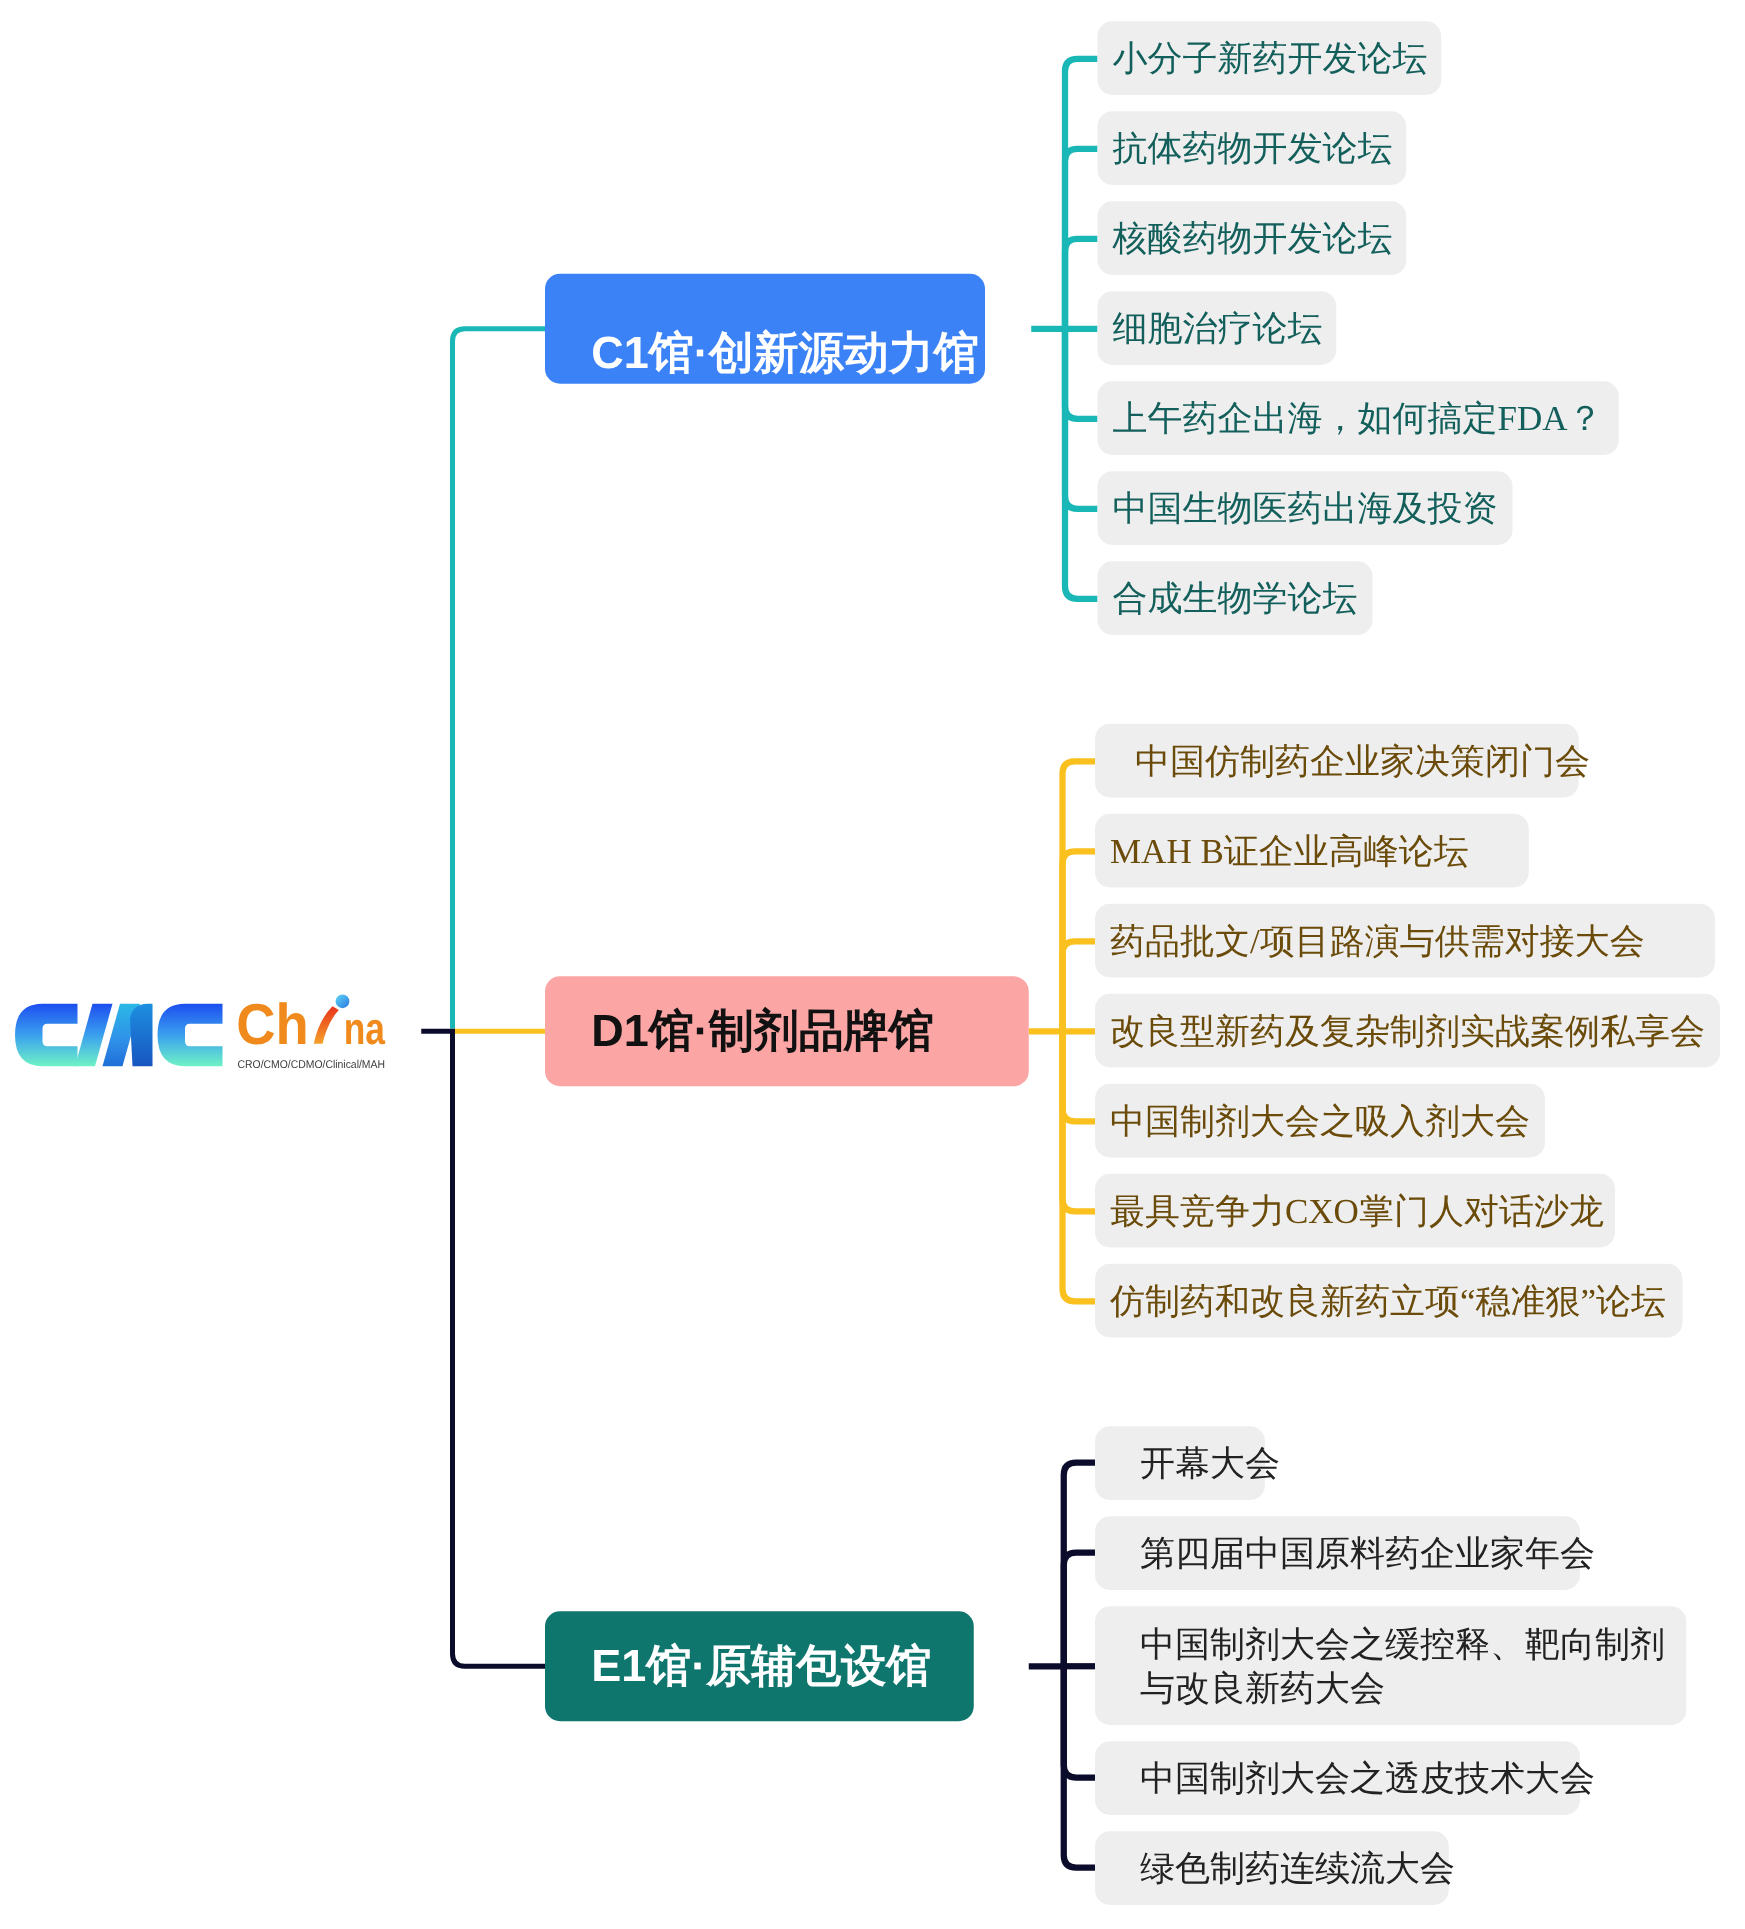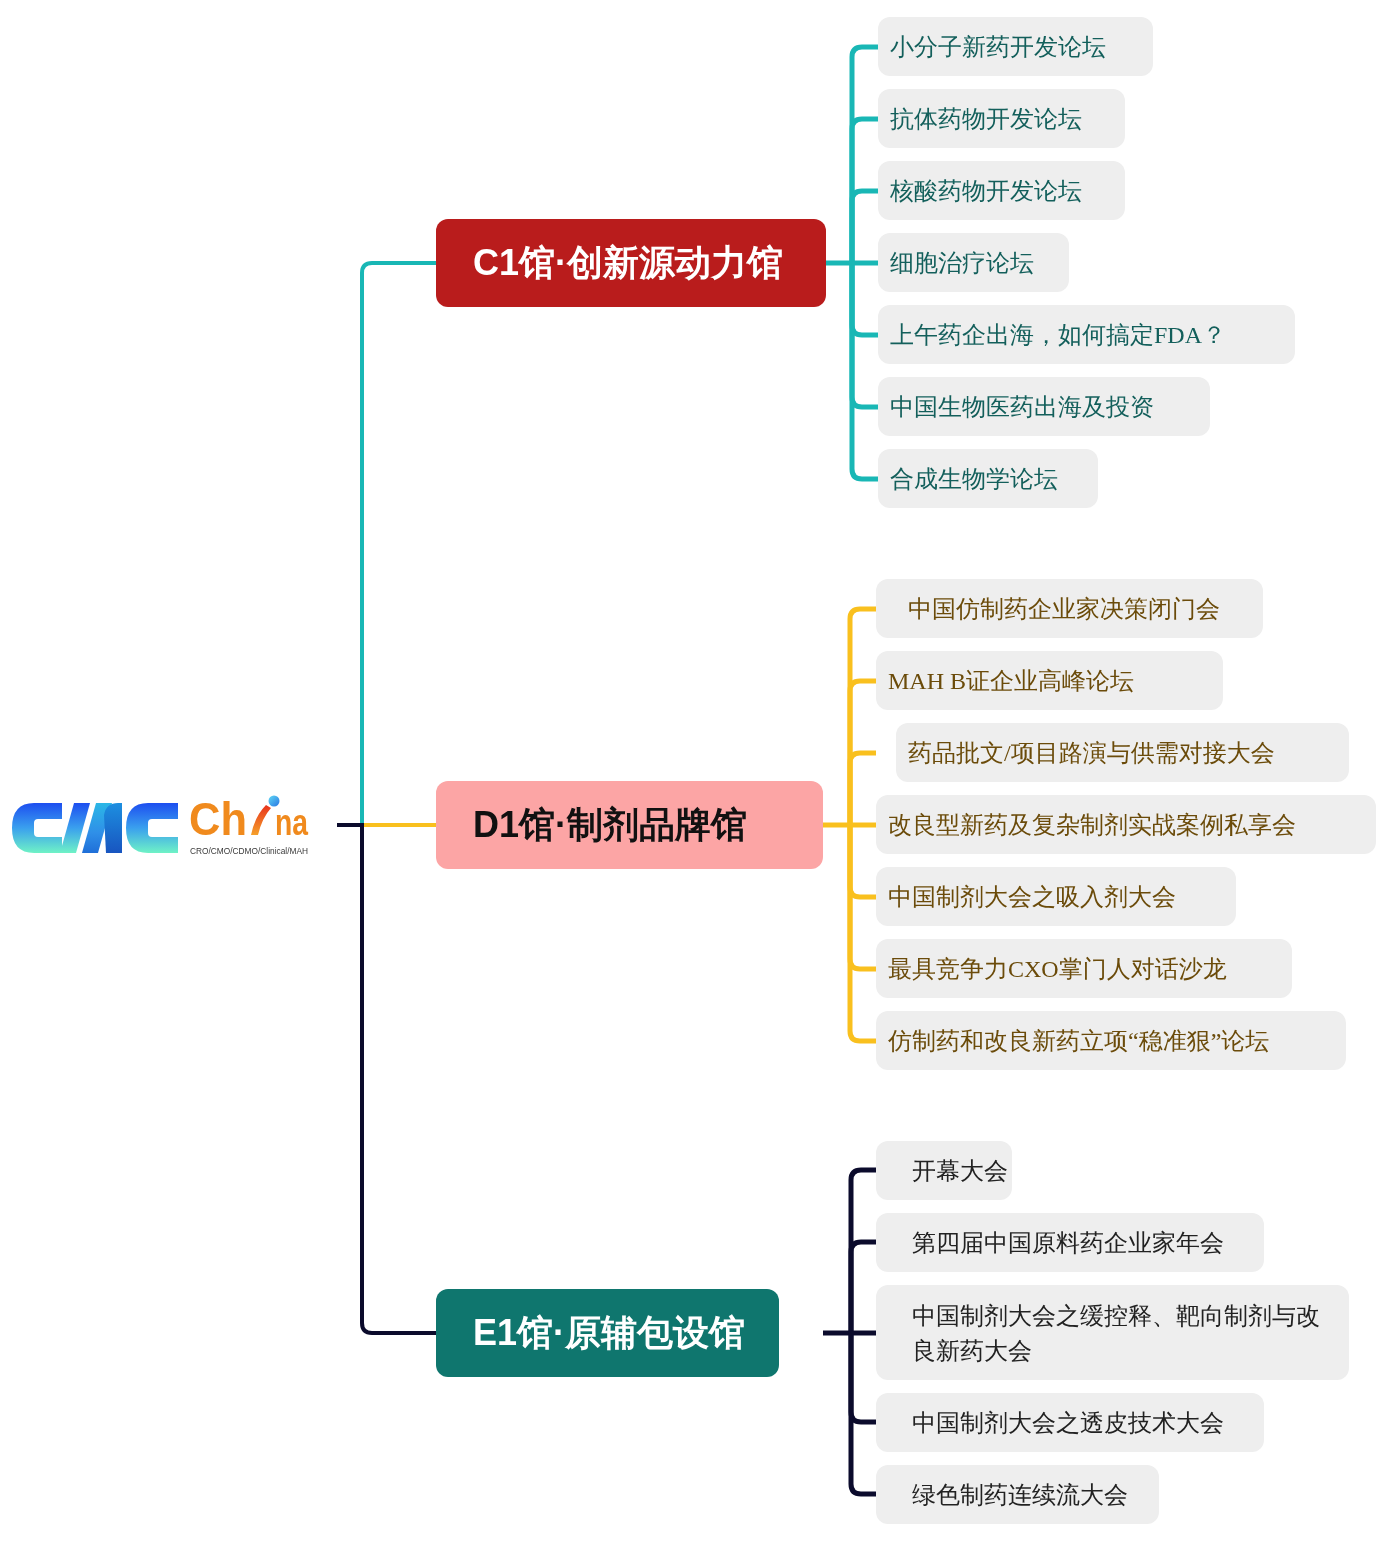--- a/index.html
+++ b/index.html
@@ -61,34 +61,34 @@
     padding-left: 37px;
     display: flex;
     align-items: center;
     font-family: "Liberation Sans", "DejaVu Sans", sans-serif;
     font-weight: bold;
     font-size: 36px;
     white-space: nowrap;
     z-index: 2;
     cursor: pointer;
   }
-  .hall-c1 { top: 219px; width: 390px; background: #b91c1c; color: #ffffff; }
+  .hall-c1 { top: 219px; width: 352px; background: #3b82f6; color: #ffffff; align-items: flex-end; }
   .hall-d1 { top: 781px; width: 387px; background: #fca5a5; color: #111111; }
   .hall-e1 { top: 1289px; width: 343px; background: #0f766e; color: #ffffff; }
 
   .item {
     position: absolute;
     height: 59px;
     box-sizing: border-box;
     padding: 0 12px;
     border-radius: 12px;
     background: #eeeeee;
     display: flex;
     align-items: center;
-    font-size: 24px;
+    font-size: 28px;
     white-space: nowrap;
     z-index: 2;
     cursor: pointer;
   }
   .item-c1 {
     left: 878px;
     color: #135f5b;
     font-family: "Liberation Serif", sans-serif;
   }
   .item-d1 {
@@ -215,21 +215,21 @@
 <div class="item item-c1" style="top:449px;width:220px;">
   <span>合成生物学论坛</span>
 </div>
 
 <div class="item item-d1" style="top:579px;width:387px;padding-left:32px;">
   <span>中国仿制药企业家决策闭门会</span>
 </div>
 <div class="item item-d1" style="top:651px;width:347px;">
   <span>MAH B证企业高峰论坛</span>
 </div>
-<div class="item item-d1" style="top:723px;width:453px;margin-left:20px;">
+<div class="item item-d1" style="top:723px;width:496px;">
   <span>药品批文/项目路演与供需对接大会</span>
 </div>
 <div class="item item-d1" style="top:795px;width:500px;">
   <span>改良型新药及复杂制剂实战案例私享会</span>
 </div>
 <div class="item item-d1" style="top:867px;width:360px;">
   <span>中国制剂大会之吸入剂大会</span>
 </div>
 <div class="item item-d1" style="top:939px;width:416px;">
   <span>最具竞争力CXO掌门人对话沙龙</span>

